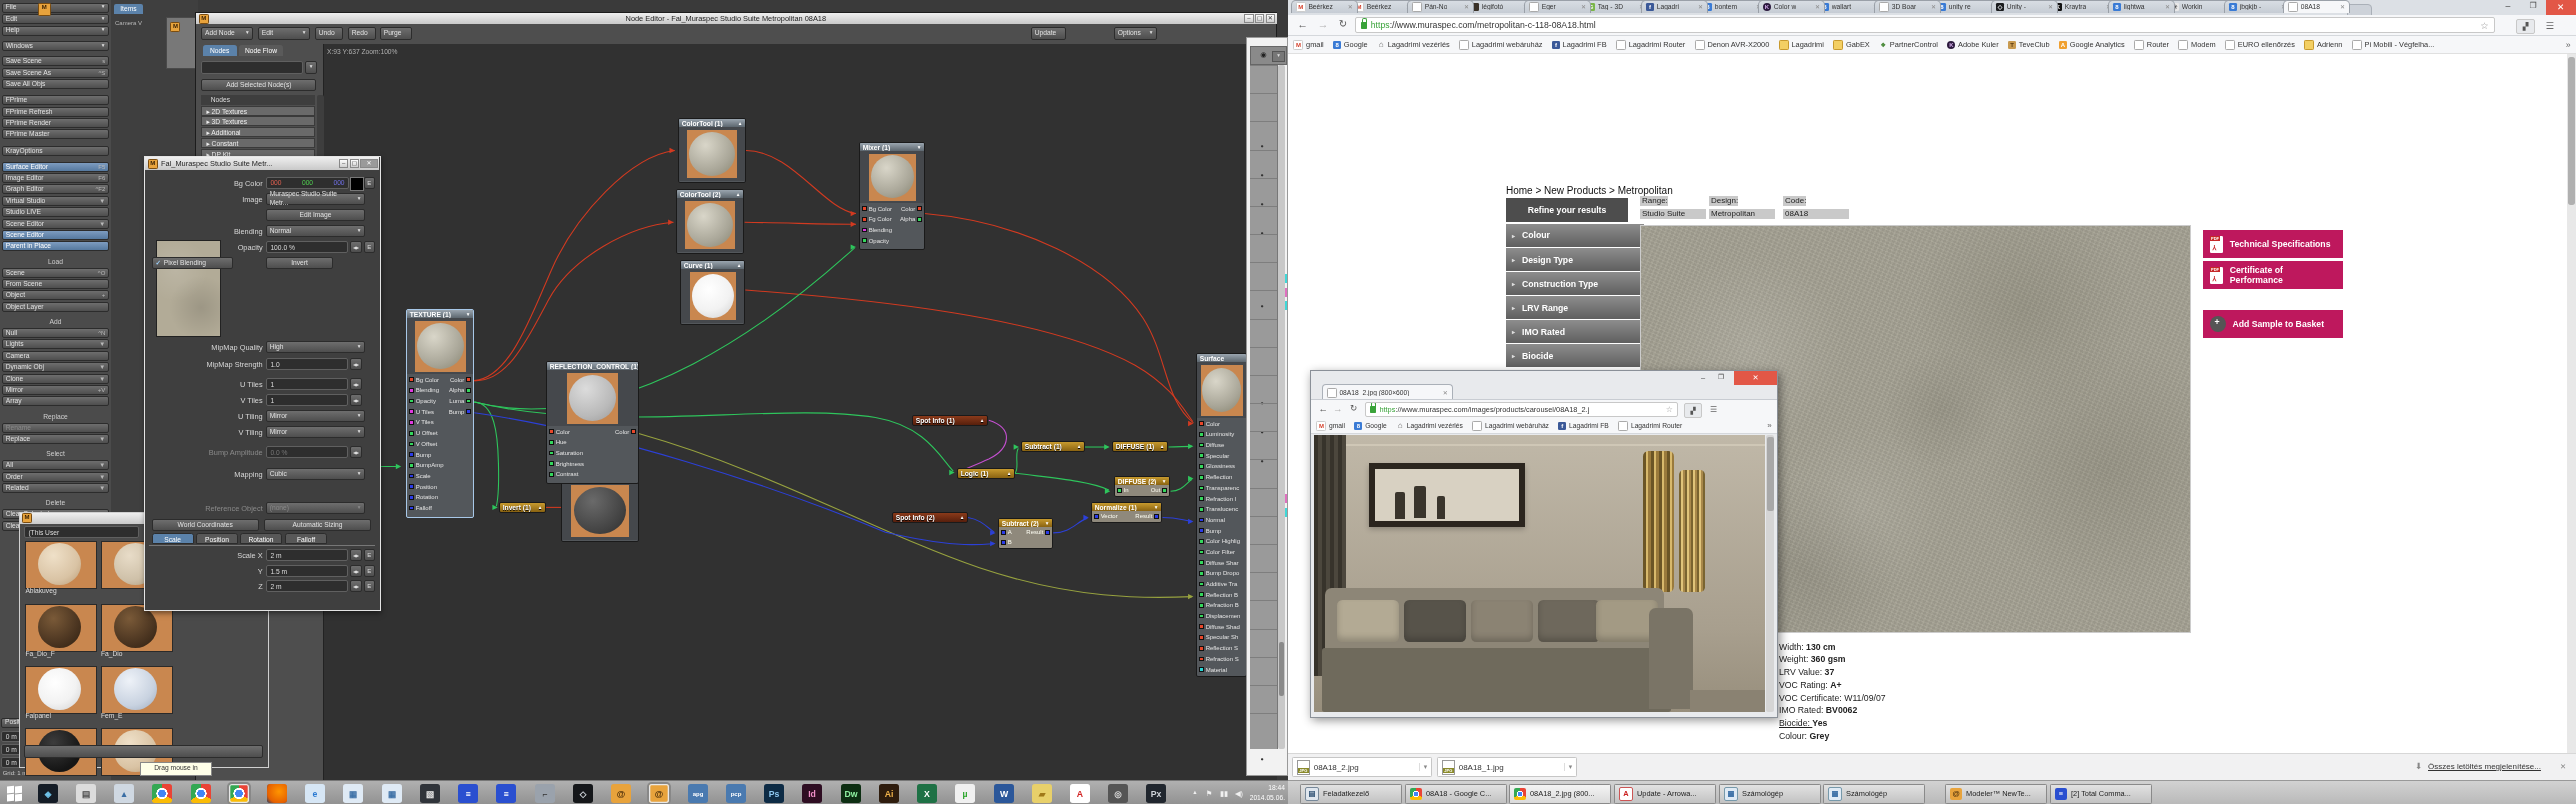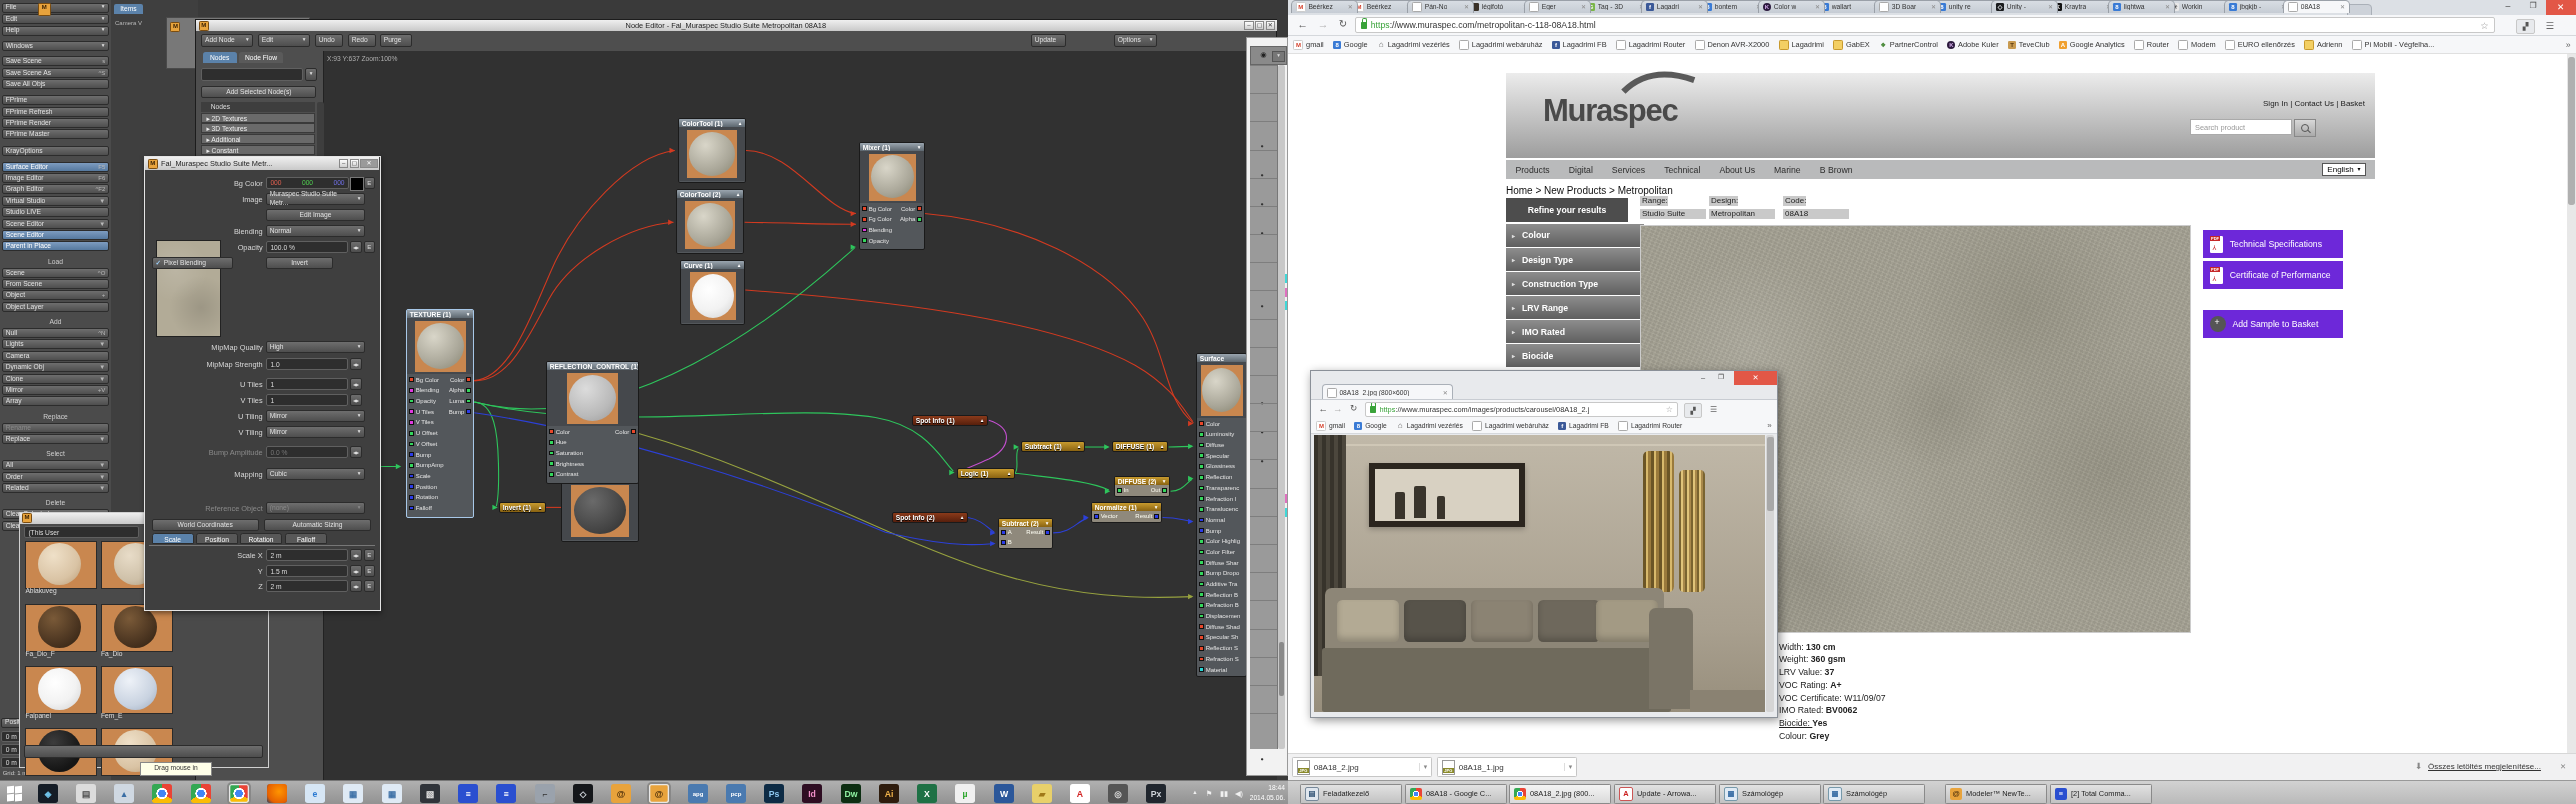--- a/index.html
+++ b/index.html
@@ -73,21 +73,21 @@
   .i-chrome{border-radius:50%;background:
      radial-gradient(circle at center,#4285f4 0 28%,#fff 29% 40%,transparent 41%),
      conic-gradient(#ea4335 0 33%,#fbbc05 33% 66%,#34a853 66% 100%);}
   .i-firefox{border-radius:50%;background:radial-gradient(circle at 60% 40%,#ff9500,#e66000 70%,#1a3a6e);}
   .bmk{display:flex;align-items:center;font-size:7.4px;color:#333;margin-right:9.4px;white-space:nowrap;}
   .bmk .ticon{margin-right:2.7px;}
   .lock{width:6px;height:7.4px;background:#3aa33a;border-radius:0.7px;position:relative;margin-right:3.4px;flex:0 0 auto;}
   .lock::before{content:"";position:absolute;top:-3.4px;left:0.7px;width:3.4px;height:3.4px;border:1.3px solid #3aa33a;border-bottom:none;border-radius:2px 2px 0 0;}
   .mag{width:6px;height:6px;border:1.3px solid #555;border-radius:50%;position:relative;}
   .mag::after{content:"";position:absolute;width:4px;height:1.3px;background:#555;transform:rotate(45deg);right:-3.4px;bottom:-1.3px;}
-  .sitebtn{position:absolute;background:#6d28d9;color:#fff;font-weight:normal;font-size:9.4px;display:flex;align-items:center;padding:0 6.7px;box-sizing:border-box;}
+  .sitebtn{position:absolute;background:#be185d;color:#fff;font-weight:bold;font-size:9.4px;display:flex;align-items:center;padding:0 6.7px;box-sizing:border-box;}
   .pdficon{width:13.4px;height:17px;background:#fff;border-radius:1.3px;position:relative;margin-right:6.7px;flex:0 0 auto;}
   .pdficon::before{content:"PDF";position:absolute;top:0.7px;left:0;right:2.7px;background:#c62828;color:#fff;font-size:4px;font-weight:bold;text-align:center;}
   .pdficon::after{content:"⅄";position:absolute;bottom:0.7px;left:2.7px;color:#c62828;font-size:6.7px;}
   .filteritem{background:linear-gradient(#8d8d8d,#5f5f5f);color:#fff;font-weight:bold;font-size:8.7px;display:flex;align-items:center;padding-left:16px;position:relative;}
   .filteritem::before{content:"▸";color:#ddd;font-size:6px;position:absolute;left:6px;}
   .texture{background-color:#a5a294;background-image:
     radial-gradient(circle at 20% 30%,rgba(255,255,255,.10),transparent 18%),
     radial-gradient(circle at 70% 20%,rgba(90,88,70,.16),transparent 22%),
     radial-gradient(circle at 40% 70%,rgba(255,255,255,.08),transparent 20%),
     radial-gradient(circle at 85% 60%,rgba(80,78,62,.14),transparent 24%),
@@ -267,21 +267,21 @@
       <div style="left: 2.7px; top: 770px; width: 81px; height: 8px; color: rgb(204, 204, 204); font-size: 6px; position: absolute;">Grid: 1 m</div>
       <div style="left: 111px; top: 0px; width: 87px; height: 780px; position: absolute; background: rgb(63, 63, 63);">
         <div style="left: 2.7px; top: 4px; width: 29.5px; height: 10px; background: rgb(91, 130, 170); color: rgb(255, 255, 255); font-size: 6.7px; text-align: center; line-height: 10px; border-radius: 2px 2px 0px 0px; position: absolute;">Items</div>
         <div style="left: 4px; top: 20px; width: 60px; height: 8px; color: rgb(184, 184, 184); font-size: 6px; position: absolute;">Camera V</div>
         <div style="left: 71px; top: 366px; width: 27px; height: 9.4px; color: rgb(204, 204, 204); font-size: 6.7px; position: absolute;">Top</div>
       </div>
       <div style="left: 166px; top: 17.4px; width: 142px; height: 50px; position: absolute; background: rgb(120, 120, 120); border: 0.7px solid rgb(74, 74, 74);">
         <div class="lwicon" style="left: 3.4px; top: 3.4px; width: 8px; height: 8px; position: absolute;">M</div>
       </div>
       <div class="lwicon" style="left: 38px; top: 3.4px; width: 10.7px; height: 10.7px; position: absolute;">M</div>
-      <div style="left: 195px; top: 19px; width: 1082px; height: 771px; position: absolute; background: rgb(78, 78, 78); border: 0.7px solid rgb(28, 28, 28); box-sizing: border-box;">
+      <div style="left: 195px; top: 12px; width: 1082px; height: 771px; position: absolute; background: rgb(78, 78, 78); border: 0.7px solid rgb(28, 28, 28); box-sizing: border-box;">
         <div class="winbar" style="left: 0px; top: 0px; width: 1081px; height: 11.4px; position: absolute;">
           <div class="lwicon" style="margin-left: 2.7px;">M</div>
           <div style="flex: 1 1 0%; text-align: center;">Node Editor - Fal_Muraspec Studio Suite Metropolitan 08A18</div>
           <div class="wbtn">–</div>
           <div class="wbtn">▢</div>
           <div class="wbtn" style="margin-right: 2px;">✕</div>
         </div>
         <div class="lwb" style="left: 5.4px; top: 14px; width: 52px; height: 13.4px; position: absolute;">
           <div>Add Node</div>
           <div style="font-size: 4.7px;">▼</div>
@@ -1130,46 +1130,20 @@
           <div class="ticon i-folder"></div>
           <div>Adrienn</div>
         </div>
         <div class="bmk">
           <div class="ticon i-doc"></div>
           <div>Pi Mobili - Végfelha...</div>
         </div>
         <div style="margin-left: auto; color: rgb(102, 102, 102); font-size: 8.7px;">»</div>
       </div>
       <div style="left: 0px; top: 54px; width: 1288px; height: 699px; background: rgb(255, 255, 255); z-index: 1; position: absolute;">
-        <div style="left: 218px; top: 19px; width: 869px; height: 85px; background: linear-gradient(rgb(236, 236, 236), rgb(157, 157, 157)); position: absolute;">
-          <div style="left: 37px; top: 20px; width: 241px; height: 40px; color: rgb(74, 74, 74); font-size: 31px; font-weight: bold; letter-spacing: -1.3px; position: absolute;">Muraspec</div>
-          <svg width="81" height="27" style="position: absolute; left: 114px; top: -5.4px;" viewBox="0 0 120 40">
-            <path d="M5,35 Q45,-5 110,18" stroke="#5a5a5a" stroke-width="9" fill="none"></path>
-          </svg>
-          <div style="left: 664px; top: 25.5px; width: 195px; height: 12px; text-align: right; font-size: 8px; color: rgb(34, 34, 34); position: absolute;">Sign In  |  Contact Us  |  Basket</div>
-          <div style="left: 684px; top: 46px; width: 102px; height: 16px; background: rgb(255, 255, 255); border: 0.7px solid rgb(170, 170, 170); display: flex; align-items: center; padding: 0px 4px; box-sizing: border-box; position: absolute;">
-            <div style="color: rgb(153, 153, 153); font-size: 7.4px;">Search product</div>
-          </div>
-          <div style="left: 788px; top: 46px; width: 20px; height: 16px; background: linear-gradient(rgb(216, 216, 216), rgb(170, 170, 170)); border: 0.7px solid rgb(136, 136, 136); display: flex; align-items: center; justify-content: center; position: absolute;">
-            <div class="mag"></div>
-          </div>
-        </div>
-        <div style="left: 218px; top: 106px; width: 869px; height: 19px; background: rgb(185, 186, 187); display: flex; align-items: center; padding: 0px 9.4px; box-sizing: border-box; position: absolute;">
-          <div style="font-size: 8.7px; color: rgb(46, 46, 46); margin-right: 19px;">Products</div>
-          <div style="font-size: 8.7px; color: rgb(46, 46, 46); margin-right: 19px;">Digital</div>
-          <div style="font-size: 8.7px; color: rgb(46, 46, 46); margin-right: 19px;">Services</div>
-          <div style="font-size: 8.7px; color: rgb(46, 46, 46); margin-right: 19px;">Technical</div>
-          <div style="font-size: 8.7px; color: rgb(46, 46, 46); margin-right: 19px;">About Us</div>
-          <div style="font-size: 8.7px; color: rgb(46, 46, 46); margin-right: 19px;">Marine</div>
-          <div style="font-size: 8.7px; color: rgb(46, 46, 46); margin-right: 19px;">B Brown</div>
-          <div style="margin-left: auto; background: rgb(255, 255, 255); border: 0.7px solid rgb(85, 85, 85); font-size: 8px; padding: 1.3px 4px; display: flex; gap: 4px;">
-            <div>English</div>
-            <div style="font-size: 6px;">▾</div>
-          </div>
-        </div>
         <div style="left: 218px; top: 131px; width: 402px; height: 10.7px; font-size: 10px; color: rgb(17, 17, 17); position: absolute;">Home &gt; New Products &gt; Metropolitan</div>
         <div style="left: 218px; top: 144px; width: 122px; height: 168px; position: absolute;">
           <div style="left: 0px; top: 0px; width: 122px; height: 24px; background: rgb(77, 77, 77); color: rgb(255, 255, 255); font-weight: bold; font-size: 8.7px; text-align: center; line-height: 24px; position: absolute;">Refine your results</div>
           <div class="filteritem" style="left: 0px; top: 25.5px; width: 122px; height: 23px; position: absolute;">Colour</div>
           <div class="filteritem" style="left: 0px; top: 50px; width: 122px; height: 23px; position: absolute;">Design Type</div>
           <div class="filteritem" style="left: 0px; top: 74px; width: 122px; height: 23px; position: absolute;">Construction Type</div>
           <div class="filteritem" style="left: 0px; top: 98px; width: 122px; height: 23px; position: absolute;">LRV Range</div>
           <div class="filteritem" style="left: 0px; top: 122px; width: 122px; height: 23px; position: absolute;">IMO Rated</div>
           <div class="filteritem" style="left: 0px; top: 146px; width: 122px; height: 23px; position: absolute;">Biocide</div>
         </div>

